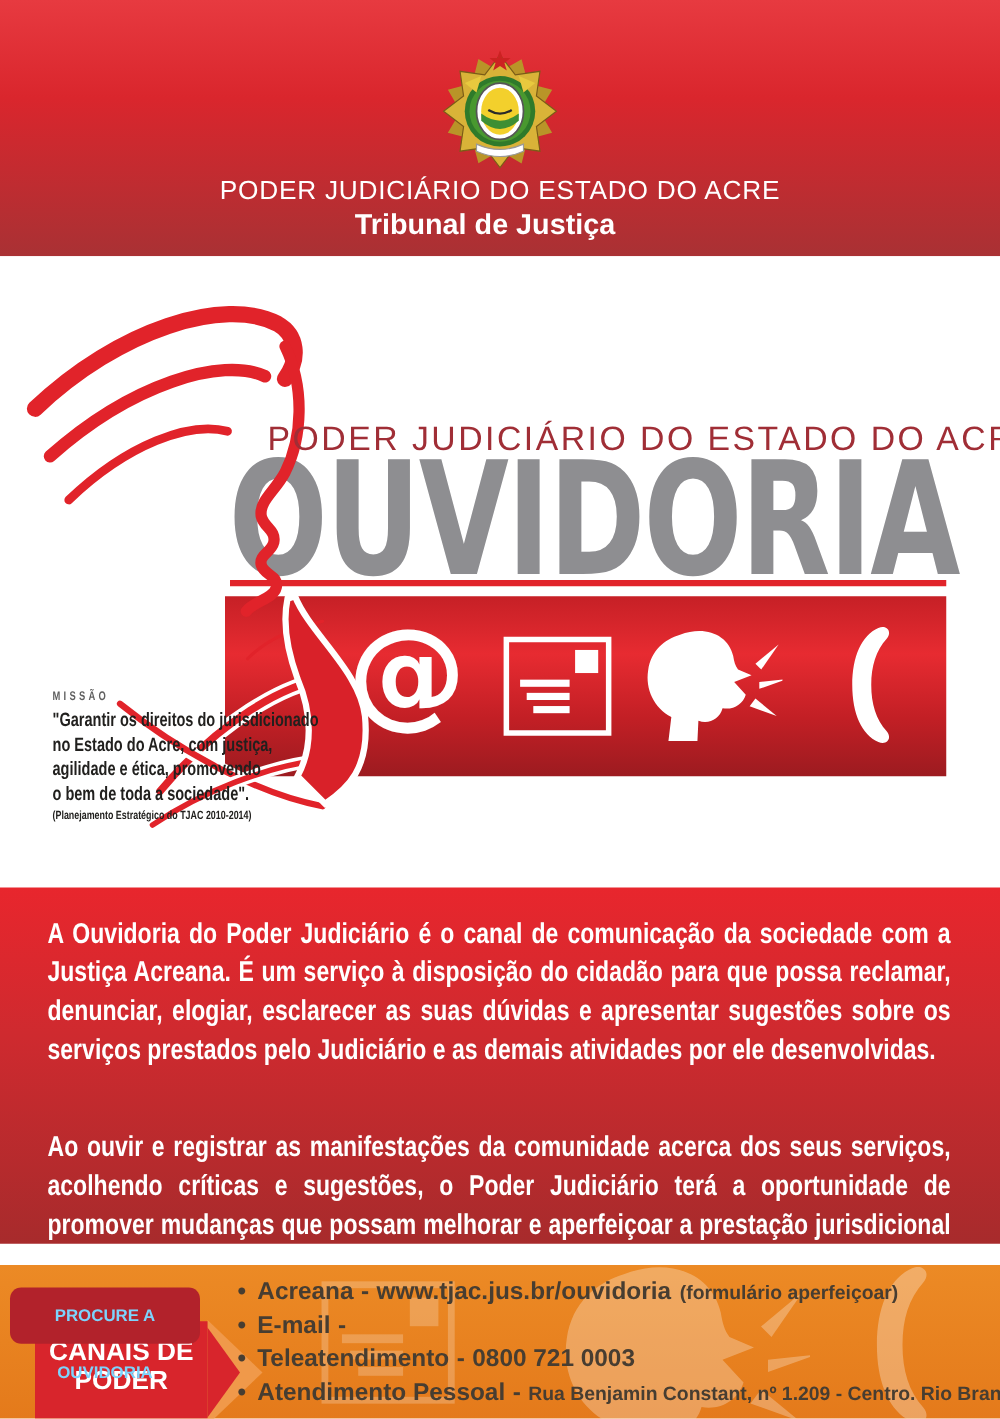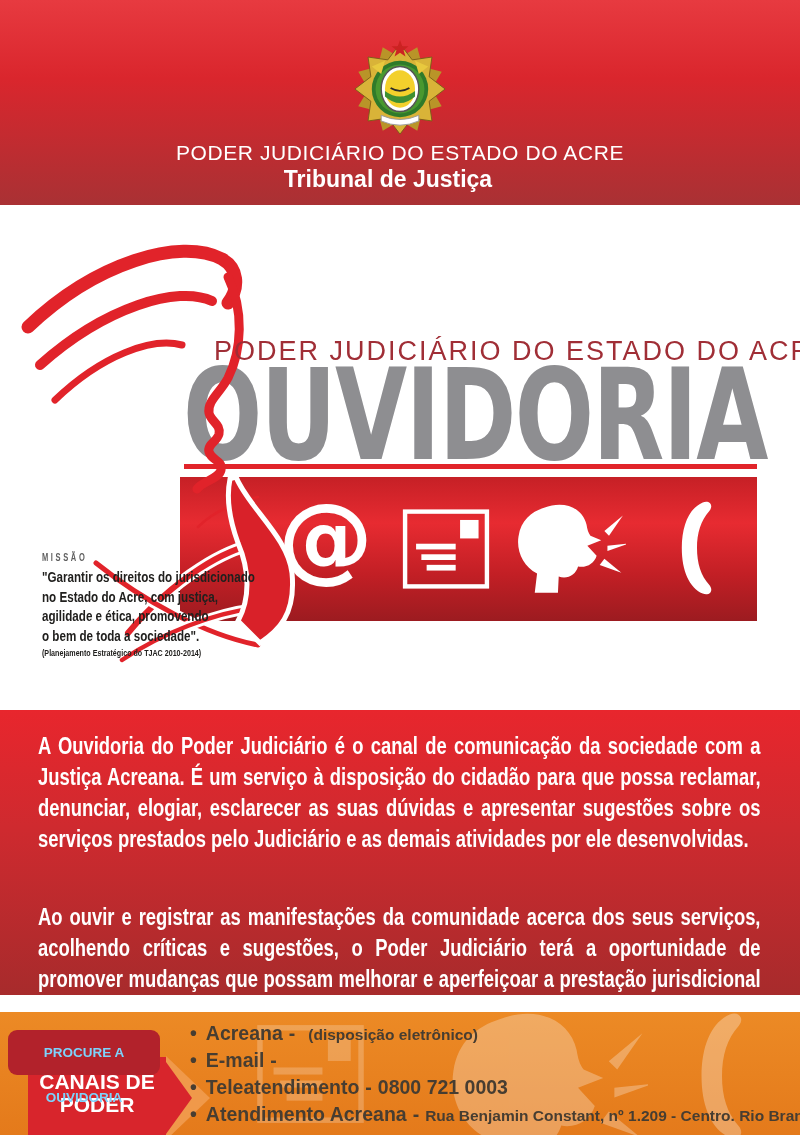--- a/index.html
+++ b/index.html
@@ -233,39 +233,40 @@
       <div class="cl">CANAIS DE</div>
       <div class="cl">PODER</div>
     </div>
 
     <div class="channels">
 
       <div class="ch-row">
         <span class="ch-bullet">•</span>
         <span>Acreana</span>
         <span class="ch-sep">-</span>
-        <span class="ch-note">(disposição eletrônico)</span>
+        <span>www.tjac.jus.br/ouvidoria</span>
+        <span class="ch-note">(formulário aperfeiçoar)</span>
       </div>
 
       <div class="ch-row">
         <span class="ch-bullet">•</span>
         <span>E-mail</span>
         <span class="ch-sep">-</span>
       </div>
 
       <div class="ch-row">
         <span class="ch-bullet">•</span>
         <span>Teleatendimento</span>
         <span class="ch-sep">-</span>
         <span>0800 721 0003</span>
       </div>
 
       <div class="ch-row">
         <span class="ch-bullet">•</span>
-        <span>Atendimento Acreana</span>
+        <span>Atendimento Pessoal</span>
         <span class="ch-sep">-</span>
         <span class="ch-val-small">Rua Benjamin Constant, nº 1.209 - Centro. Rio Branco-AC.</span>
       </div>
 
     </div>
   </div>
 
 </div>
 
 </body></html>

